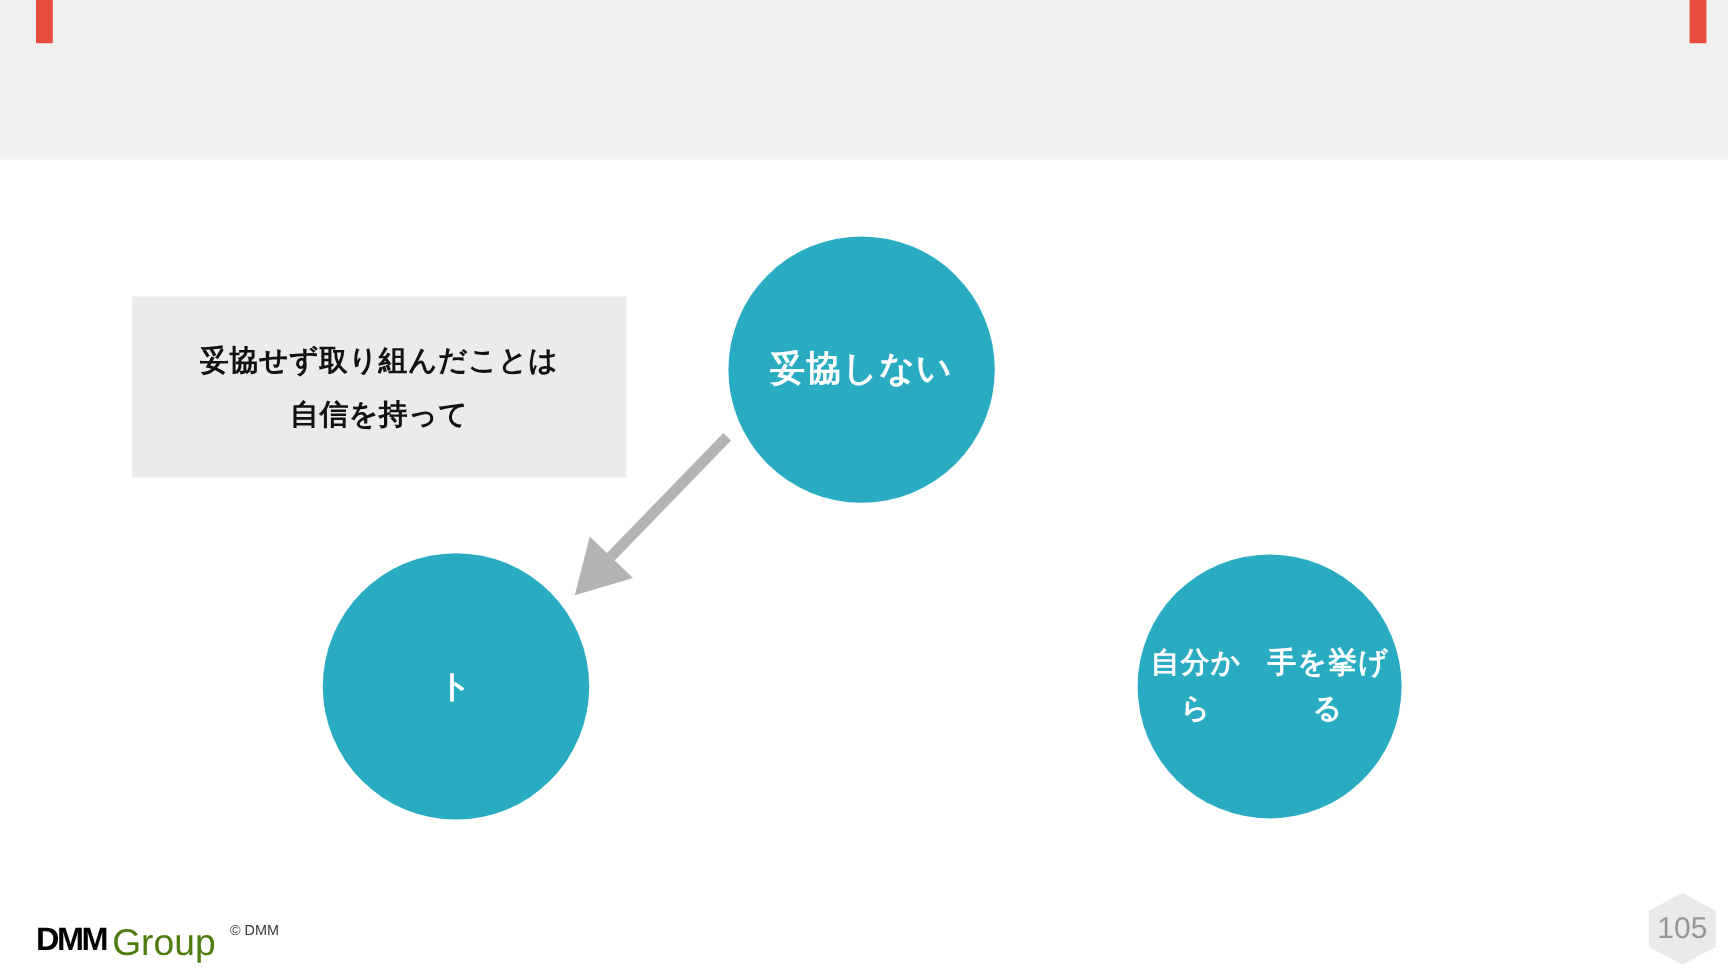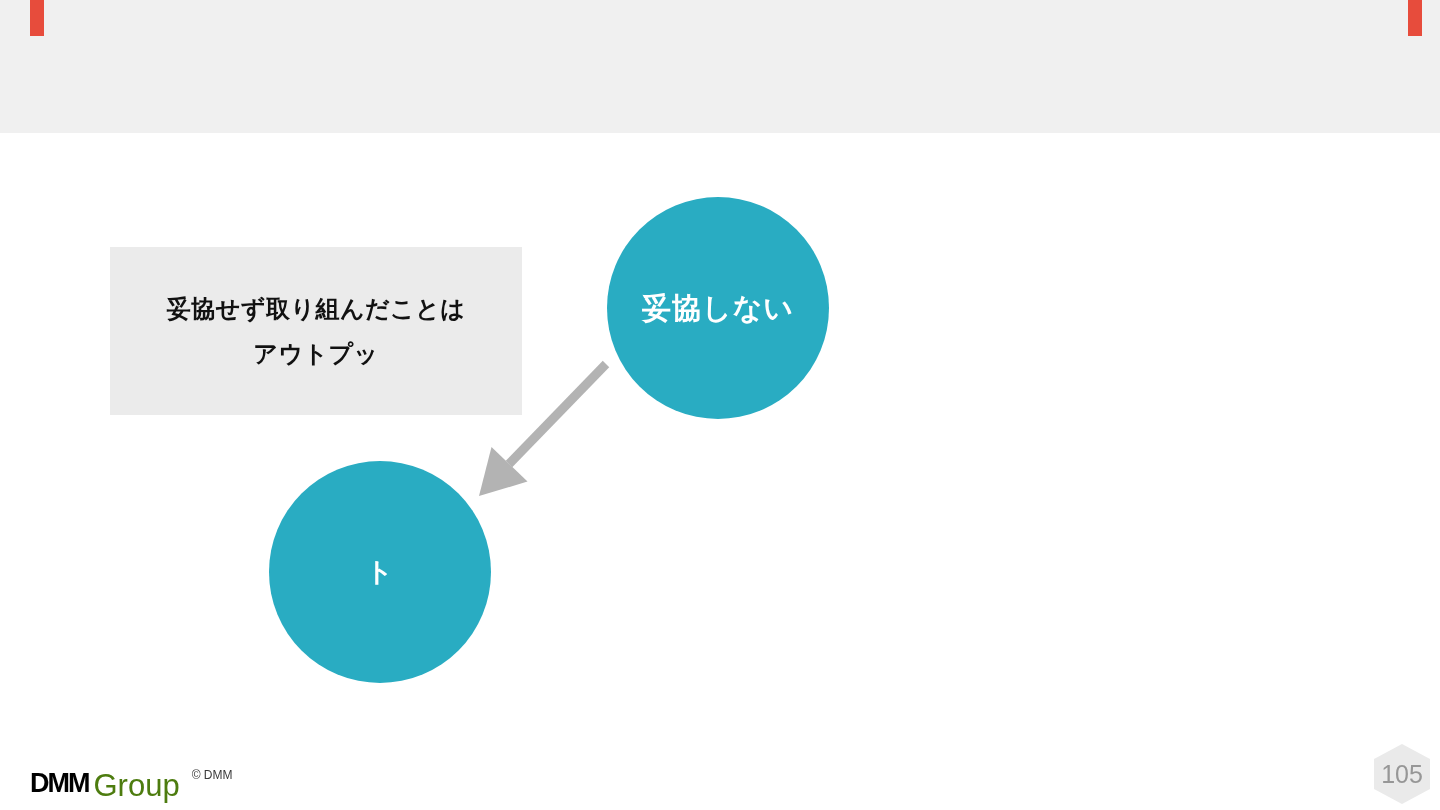--- a/index.html
+++ b/index.html
@@ -38,21 +38,21 @@
   }
   .corner-accent{
     position:absolute;top:0;
     width:14px;height:36px;
     background:var(--corner-red);
   }
   .corner-accent.left{left:30px;}
   .corner-accent.right{left:1408px;}
   .note-box{
     position:absolute;left:110px;top:247px;
-    width:412px;height:168px;
+    width:412px;height:151px;
     background:var(--box-bg);
     display:flex;flex-direction:column;
     align-items:center;justify-content:center;
   }
   .note-line{
     font-size:24px;
     font-weight:700;
     line-height:45px;
     color:#111111;
     text-align:center;
@@ -123,37 +123,41 @@
 <div class="slide">
 
   <div class="header"></div>
 
   <div class="corner-accent left"></div>
   <div class="corner-accent right"></div>
 
 
   <div class="note-box">
     <div class="note-line">妥協せず取り組んだことは</div>
-    <div class="note-line">アウトプッ</div>
+    <div class="note-line">自信を持って</div>
   </div>
 
   <svg class="arrow-svg" viewBox="0 0 1440 810" xmlns="http://www.w3.org/2000/svg">
     <line x1="606" y1="364" x2="509" y2="464" stroke="#B3B3B3" stroke-width="9"></line>
     <polygon points="479,496 491.5,447 527.5,481.6" fill="#B3B3B3"></polygon>
   </svg>
 
   <div class="circle no-compromise">
     <div class="line">妥協</div>
     <div class="line">しない</div>
   </div>
 
   <div class="circle output">
     <div class="line">ト</div>
   </div>
 
+  <div class="circle raise-hand">
+    <div class="line">自分から</div>
+    <div class="line">手を挙げる</div>
+  </div>
 
   <div class="footer">
     <span class="logo-dmm">DMM</span>
     <span class="logo-group">Group</span>
     <span class="copyright">© DMM</span>
   </div>
 
   <div class="page-badge">
     <svg width="60" height="64" viewBox="0 0 60 64" xmlns="http://www.w3.org/2000/svg">
       <polygon points="30,2 58,17 58,47 30,62 2,47 2,17" fill="#EAEAEA"></polygon>

